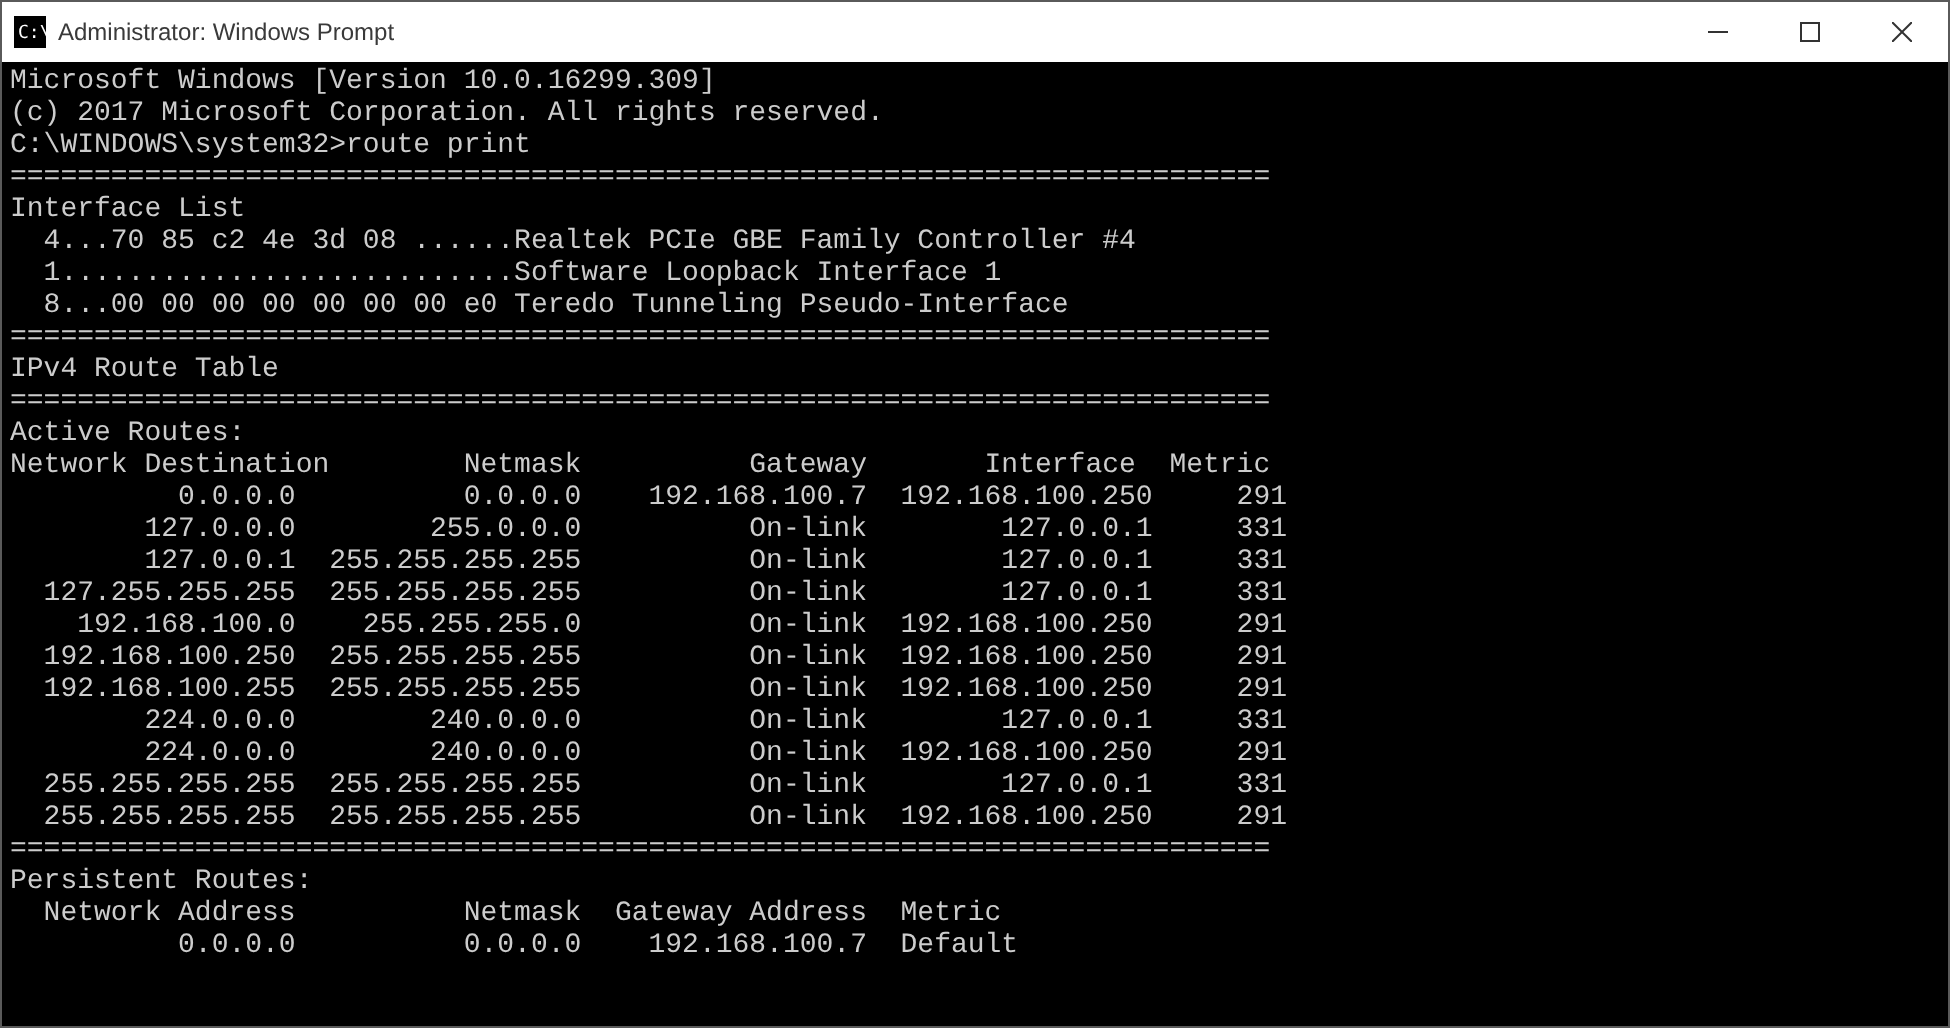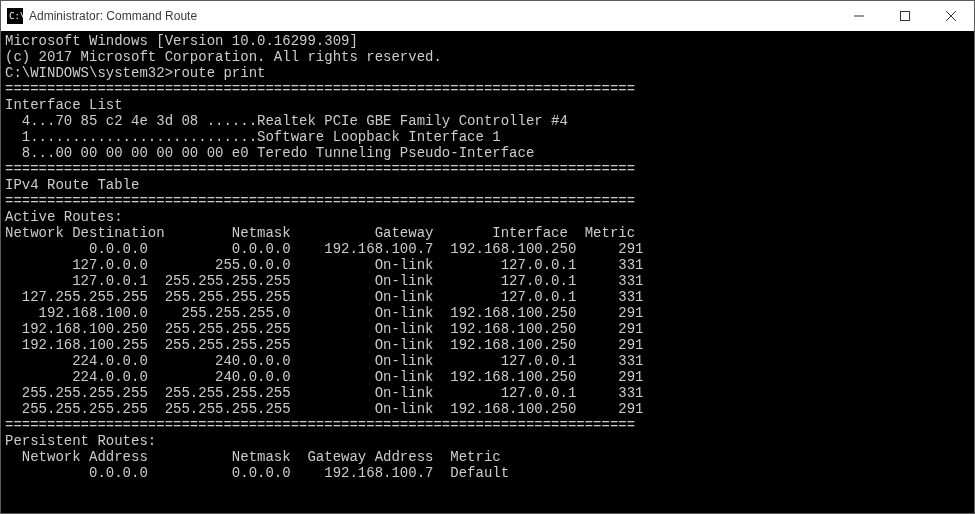--- a/index.html
+++ b/index.html
@@ -71,21 +71,21 @@
 <body>
 
 <div class="window">
   <div class="titlebar">
     <span class="icon">
       <svg width="16" height="16" viewBox="0 0 16 16">
         <rect x="0" y="0" width="16" height="16" fill="#000"></rect>
         <text x="2" y="11" font-family="Consolas,monospace" font-size="9" fill="#fff">C:\</text>
       </svg>
     </span>
-    <span class="title">Administrator: Command Route</span>
+    <span class="title">Administrator: Windows Prompt</span>
     <span class="spacer"></span>
     <div class="win-controls">
       <div class="win-btn">
         <svg width="10" height="10" viewBox="0 0 10 10">
             <line x1="0" y1="5" x2="10" y2="5" stroke="#333" stroke-width="1"></line>
           </svg>
       </div>
       <div class="win-btn">
         <svg width="10" height="10" viewBox="0 0 10 10">
             <rect x="0.5" y="0.5" width="9" height="9" fill="none" stroke="#333" stroke-width="1"></rect>

